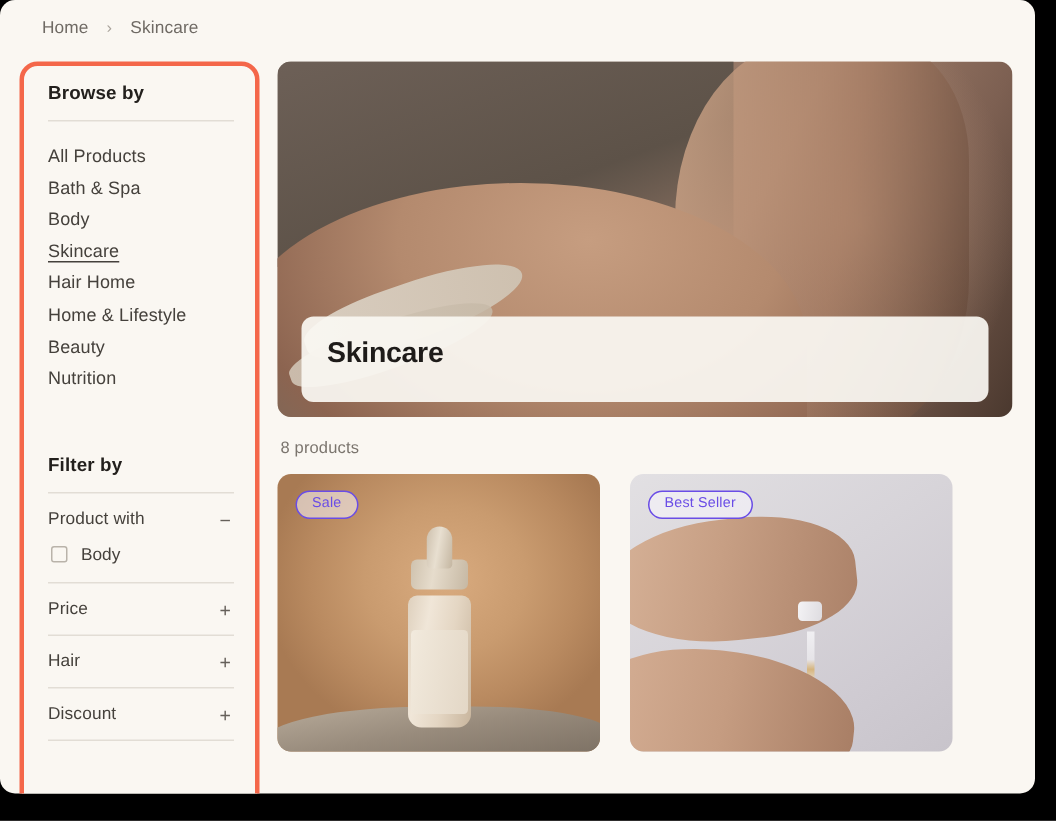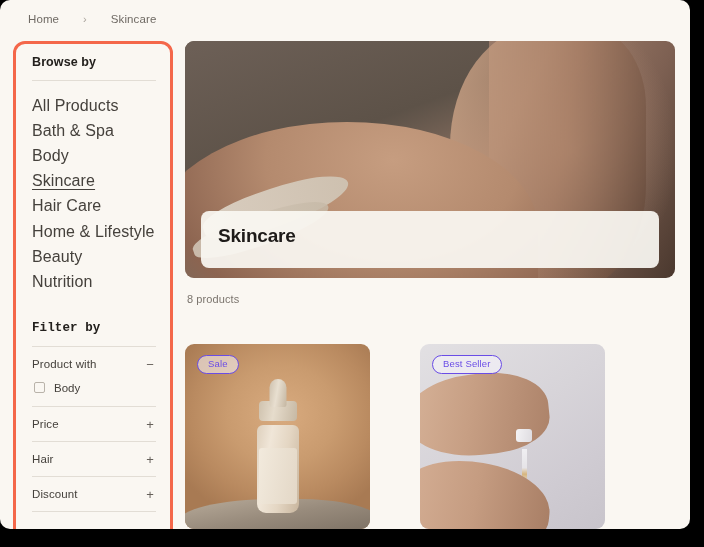--- a/index.html
+++ b/index.html
@@ -31,21 +31,21 @@
     overflow: hidden;
   }
 
   
   #breadcrumb {
     position: absolute;
     left: 28px;
     top: 13px;
     display: flex;
     align-items: center;
-    gap: 24px;
+    gap: 12px;
     font-size: 11.5px;
     color: #6f6a64;
     letter-spacing: .1px;
   }
   #breadcrumb .crumb-sep {
     color: #a9a39b;
     font-size: 11px;
     line-height: 1;
   }
   #breadcrumb .crumb { color: #6f6a64; }
@@ -81,32 +81,32 @@
     background: #e2ddd5;
     margin: 11px 0 0 0;
   }
 
   #browse-list {
     list-style: none;
     margin: 0;
     padding: 12px 0 0 0;
   }
   #browse-list li {
-    font-size: 16px;
+    font-size: 12px;
     color: #45413c;
     padding: 3.6px 0;
     letter-spacing: .1px;
     cursor: pointer;
   }
   #browse-list li.active {
     text-decoration: underline;
     text-underline-offset: 2.5px;
   }
 
-  #filter-title { margin-top: 26px; font-family: Liberation Mono, monospace; }
+  #filter-title { margin-top: 40px; }
 
   .filter-row {
     display: flex;
     align-items: center;
     justify-content: space-between;
     font-size: 11.5px;
     color: #45413c;
     padding: 11px 0 10px 0;
     cursor: pointer;
     letter-spacing: .1px;
@@ -243,25 +243,24 @@
   #product-grid {
     display: flex;
     gap: 20px;
   }
   .product-card {
     width: 215px;
     cursor: pointer;
   }
   .product-media {
     position: relative;
-    width: 185px;
+    width: 215px;
     height: 185px;
     border-radius: 9px;
     overflow: hidden;
-    margin-top: 28px;
   }
   .media-serum {
     background:
       radial-gradient(ellipse 120px 110px at 52% 38%, #d9ab7f 0%, #c99b6f 45%, #b98a60 75%, #a87a53 100%);
   }
   .media-serum .bottle {
     position: absolute;
     left: 50%;
     top: 44%;
     transform: translateX(-50%);
@@ -382,21 +381,21 @@
       <div id="sidebar-inner">
 
         <div class="section-title">Browse by</div>
         <div class="rule"></div>
 
         <ul id="browse-list">
           <li>All Products</li>
           <li>Bath &amp; Spa</li>
           <li>Body</li>
           <li class="active">Skincare</li>
-          <li>Hair Care</li>
+          <li>Hair Home</li>
           <li>Home &amp; Lifestyle</li>
           <li>Beauty</li>
           <li>Nutrition</li>
         </ul>
 
         <div class="section-title" id="filter-title">Filter by</div>
         <div class="rule"></div>
 
         <div class="filter-row">
           <span>Product with</span>

